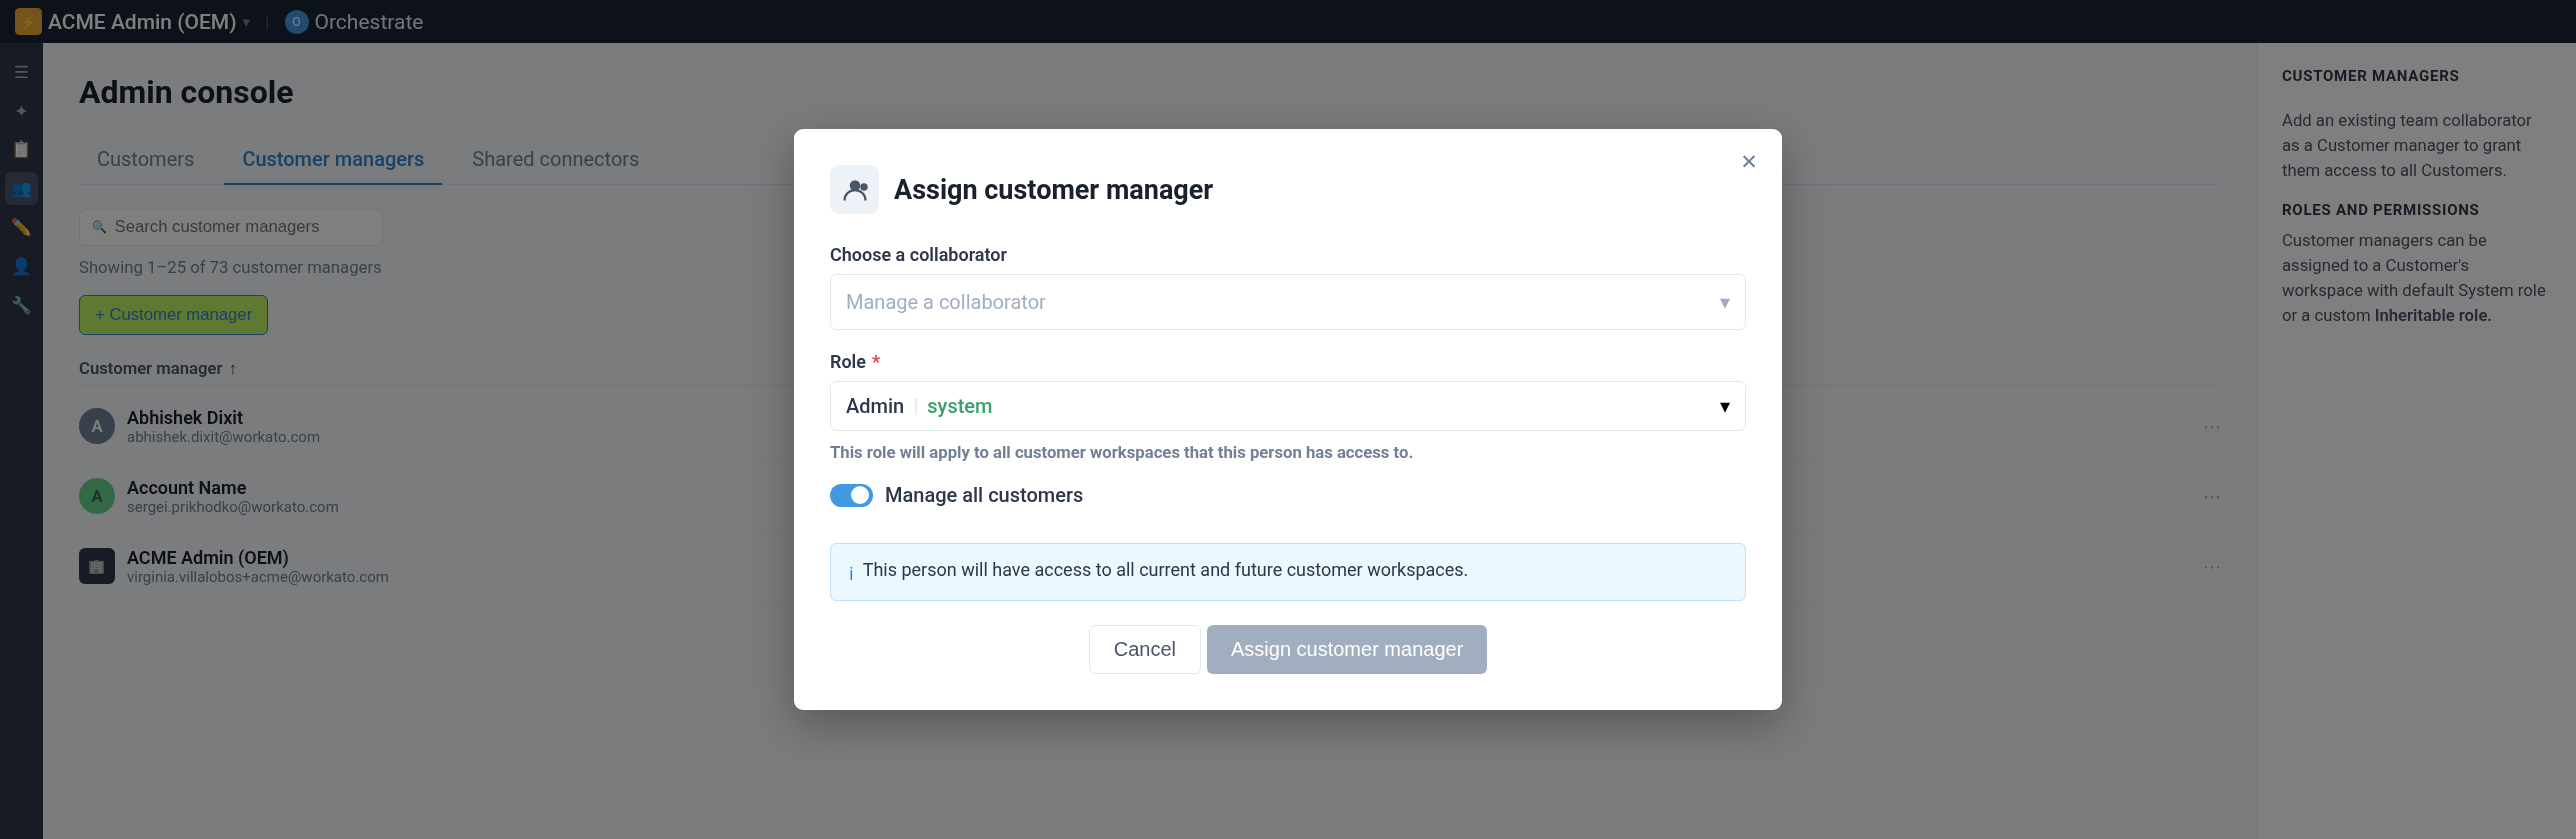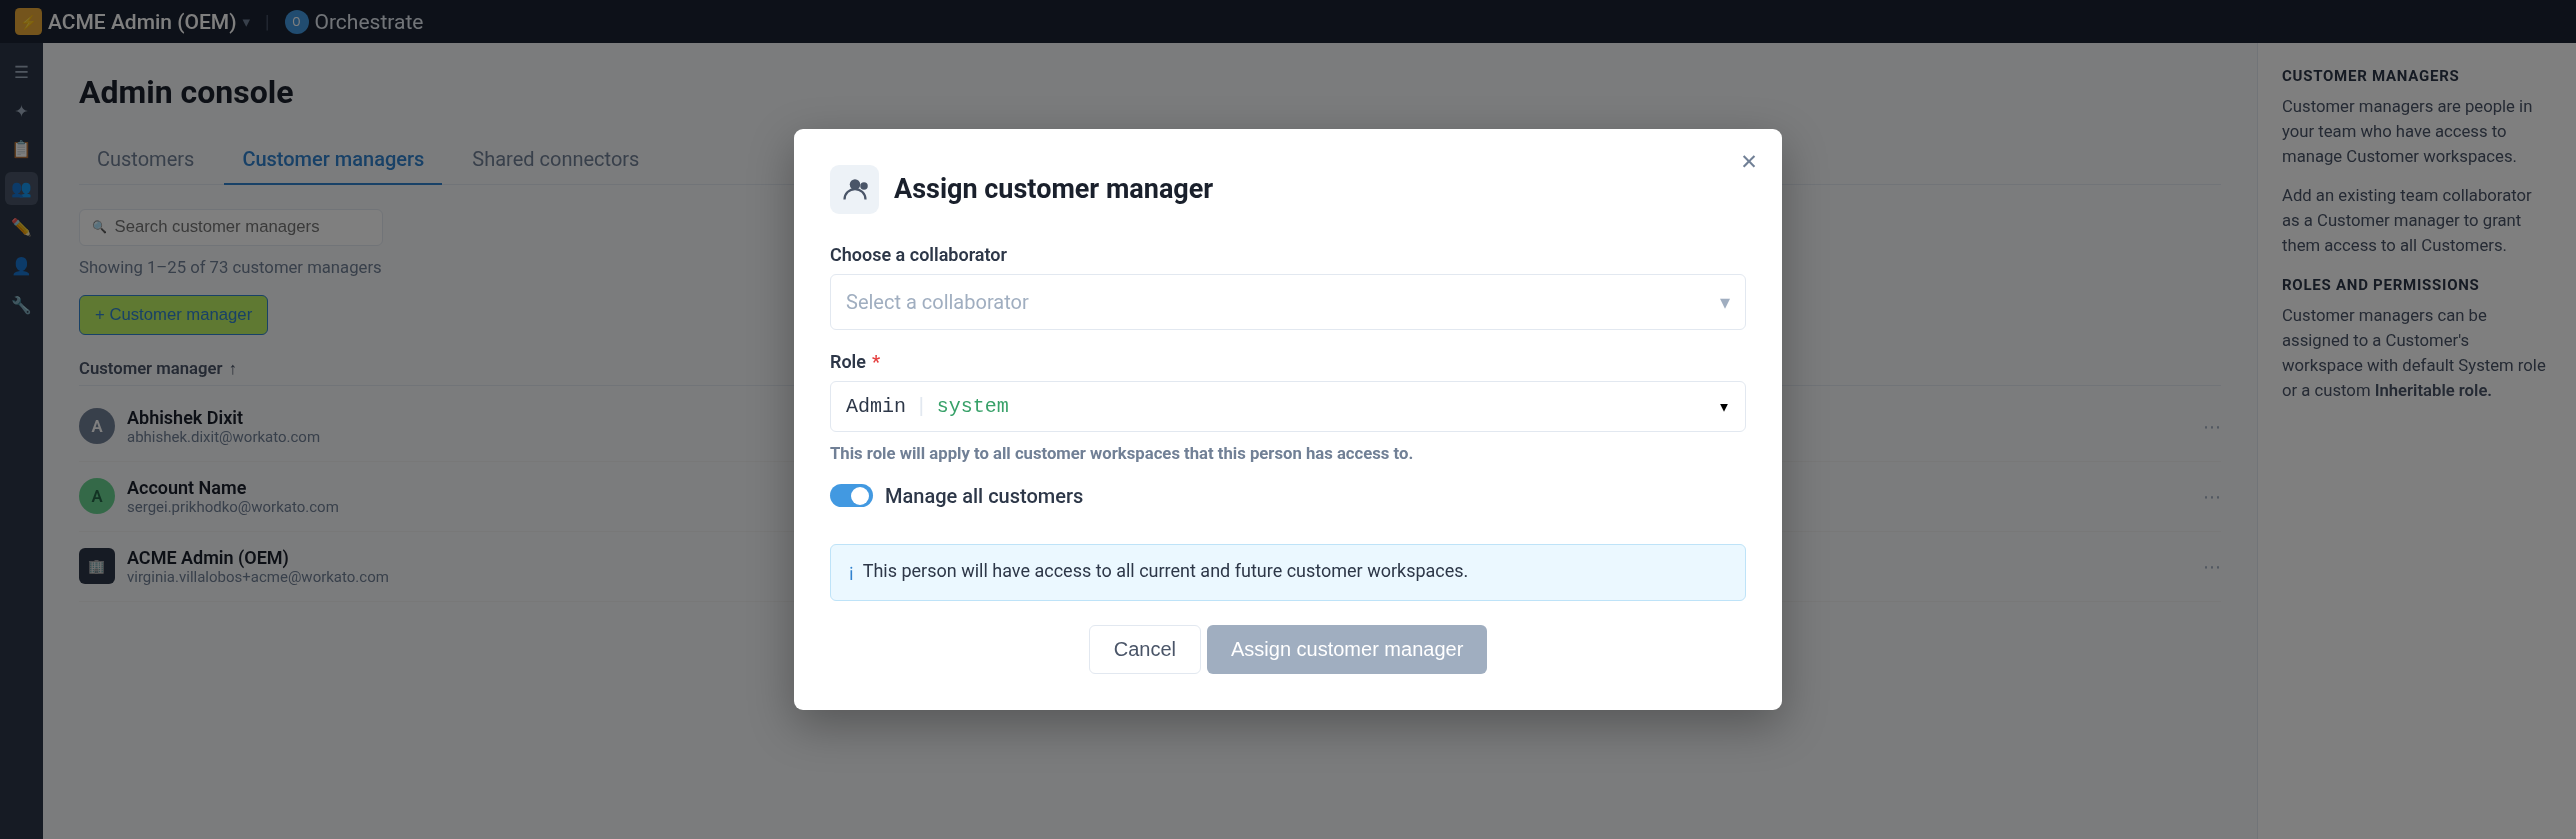--- a/index.html
+++ b/index.html
@@ -360,21 +360,20 @@
       border: 0.8px solid #e2e8f0;
       border-radius: 6px;
       padding: 12px 15px;
       font-size: 20px;
       display: flex;
       align-items: center;
       justify-content: space-between;
       cursor: pointer;
       margin-bottom: 12px;
       background: #fff;
-      font-family: Liberation Mono, monospace;
     }
 
     .role-select-inner {
       display: flex;
       align-items: center;
       gap: 0;
     }
 
     .role-admin {
       color: #2d3748;
@@ -579,21 +578,20 @@
           <span class="user-name">ACME Admin (OEM)</span>
           <span class="user-email">virginia.villalobos+acme@workato.com</span>
         </div>
         <span class="three-dots">⋯</span>
       </div>
     </div>
 
     <div class="right-panel">
       <div>
         <div class="right-panel-section-title">CUSTOMER MANAGERS</div>
-        <p class="right-panel-text">Customer managers are people in your team who have access to manage Customer workspaces.</p>
         <br>
         <p class="right-panel-text">Add an existing team collaborator as a Customer manager to grant them access to all Customers.</p>
       </div>
       <div>
         <div class="right-panel-section-title">ROLES AND PERMISSIONS</div>
         <p class="right-panel-text">Customer managers can be assigned to a Customer's workspace with default System role or a custom <strong>Inheritable role.</strong></p>
       </div>
     </div>
   </div>
 
@@ -608,21 +606,21 @@
             <path d="M6 34c0-7.732 6.268-14 14-14s14 6.268 14 14" stroke="#4a5568" stroke-width="3" fill="none"></path>
             <circle cx="32" cy="16" r="5" fill="#4a5568"></circle>
           </svg>
         </div>
         <h2 class="modal-title">Assign customer manager</h2>
       </div>
 
       <div>
         <div class="modal-section-label">Choose a collaborator</div>
         <div class="modal-select">
-          <span style="color:#a0aec0;">Select a collaborator</span>
+          <span style="color:#a0aec0;">Manage a collaborator</span>
           <span>▾</span>
         </div>
       </div>
 
       <div>
         <div class="role-label">
           <span>Role</span>
           <span class="required-star">*</span>
         </div>
         <div class="role-select">

